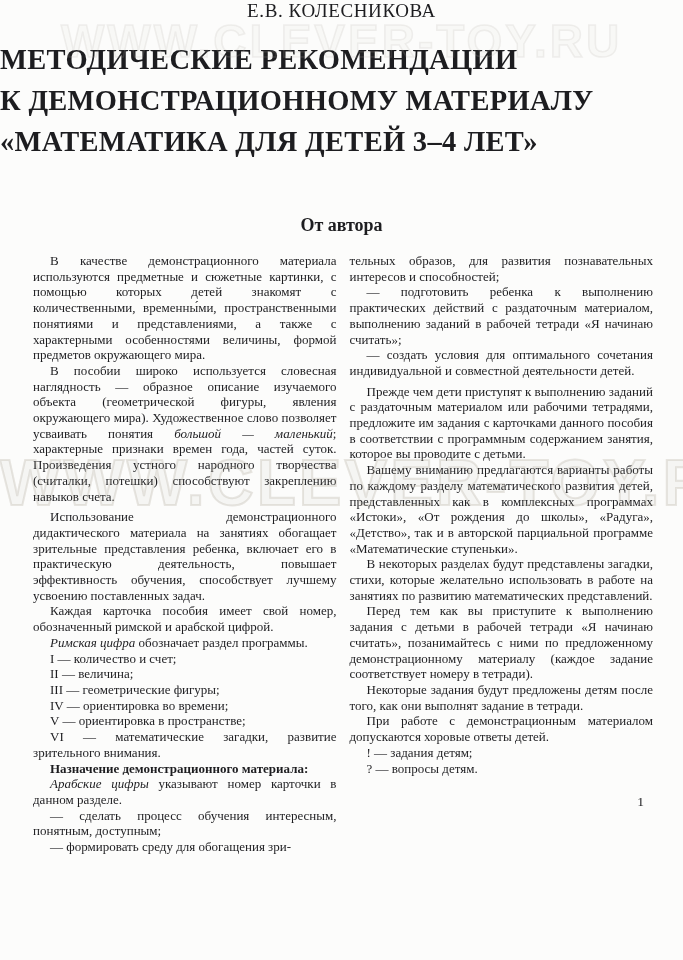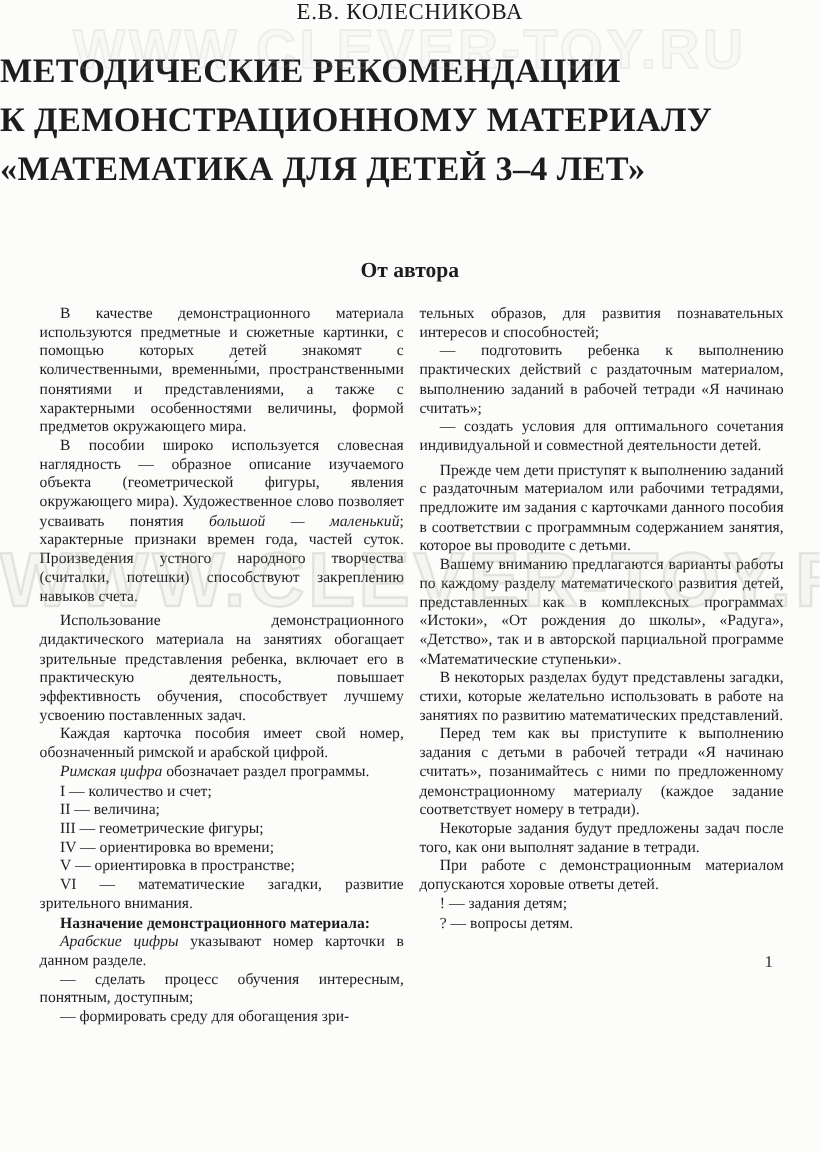--- a/index.html
+++ b/index.html
@@ -118,21 +118,21 @@
         <p class="para"><span>— формировать среду для обогащения зри-</span></p>
       </div>
     <div class="col">
         <p class="para noindent"><span>тельных образов, для развития познавательных интересов и способностей;</span></p>
         <p class="para"><span>— подготовить ребенка к выполнению практических действий с раздаточным материалом, выполнению заданий в рабочей тетради «Я начинаю считать»;</span></p>
         <p class="para"><span>— создать условия для оптимального сочетания индивидуальной и совместной деятельности детей.</span></p>
         <p class="para gap"><span>Прежде чем дети приступят к выполнению заданий с раздаточным материалом или рабочими тетрадями, предложите им задания с карточками данного пособия в соответствии с программным содержанием занятия, которое вы проводите с детьми.</span></p>
         <p class="para"><span>Вашему вниманию предлагаются варианты работы по каждому разделу математического развития детей, представленных как в комплексных программах «Истоки», «От рождения до школы», «Радуга», «Детство», так и в авторской парциальной программе «Математические ступеньки».</span></p>
         <p class="para"><span>В некоторых разделах будут представлены загадки, стихи, которые желательно использовать в работе на занятиях по развитию математических представлений.</span></p>
         <p class="para"><span>Перед тем как вы приступите к выполнению задания с детьми в рабочей тетради «Я начинаю считать», позанимайтесь с ними по предложенному демонстрационному материалу (каждое задание соответствует номеру в тетради).</span></p>
-        <p class="para"><span>Некоторые задания будут предложены задач после того, как они выполнят задание в тетради.</span></p>
+        <p class="para"><span>Некоторые задания будут предложены детям после того, как они выполнят задание в тетради.</span></p>
         <p class="para"><span>При работе с демонстрационным материалом допускаются хоровые ответы детей.</span></p>
         <p class="para"><span>! — задания детям;</span></p>
         <p class="para"><span>? — вопросы детям.</span></p>
       </div>
   </div>
 
   <div class="page-number">1</div>
 
 </div>
 

